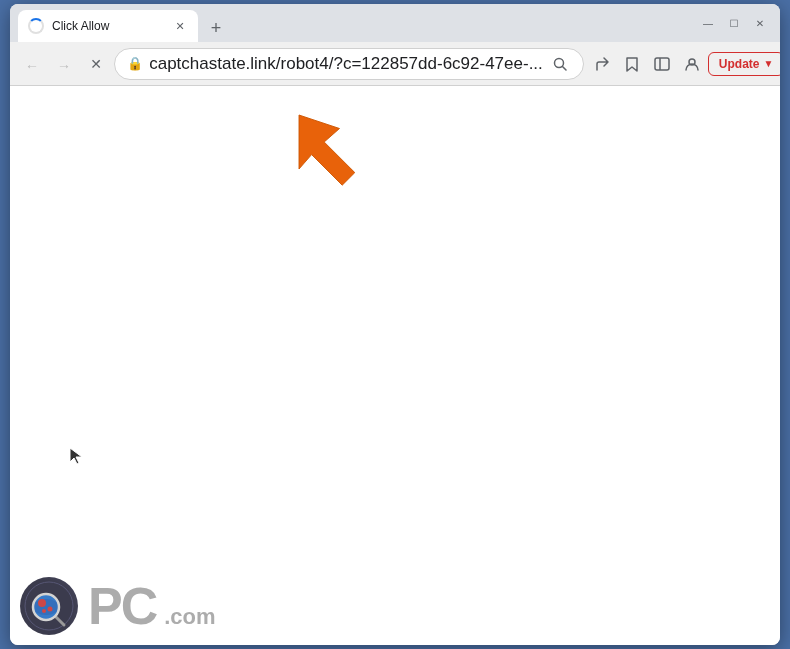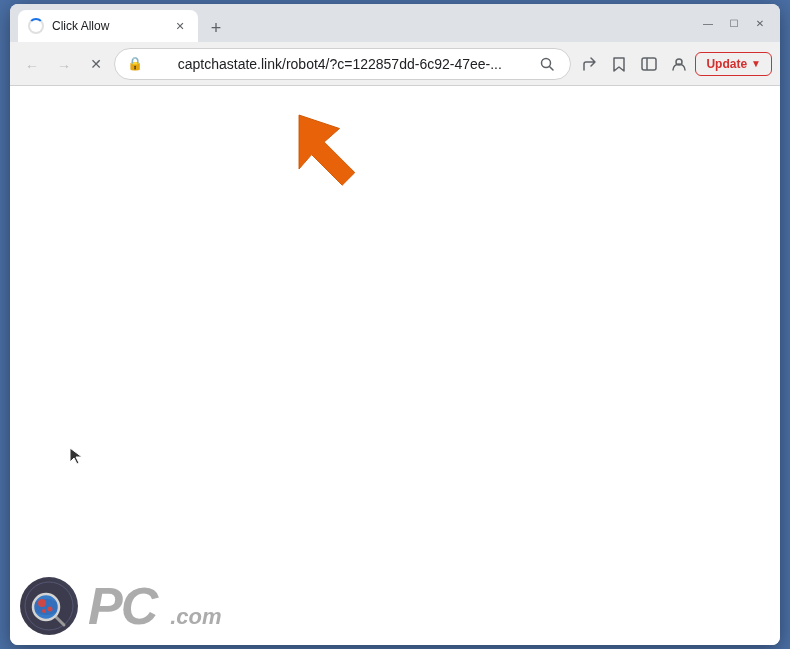--- a/index.html
+++ b/index.html
@@ -141,21 +141,21 @@
       padding: 0 12px;
       gap: 6px;
       border: 1px solid #d0d0d0;
     }
     .lock-icon {
       color: #5f6368;
       font-size: 13px;
       flex-shrink: 0;
     }
     .url-text {
-      font-size: 14px;
+      font-size: 17px;
       color: #202124;
       flex: 1;
       overflow: hidden;
       white-space: nowrap;
       text-overflow: ellipsis;
       text-align: center;
     }
     .search-icon-btn {
       width: 22px;
       height: 22px;
@@ -340,19 +340,19 @@
           <circle cx="18" cy="22" r="4" fill="#c62828"></circle>
           <circle cx="26" cy="28" r="2.5" fill="#c62828"></circle>
           <circle cx="20" cy="30" r="2" fill="#c62828"></circle>
 
           <line x1="32" y1="36" x2="40" y2="44" stroke="#888" stroke-width="3" stroke-linecap="round"></line>
 
           <circle cx="22" cy="26" r="13" fill="none" stroke="#cccccc" stroke-width="2.5"></circle>
         </svg>
       </div>
 
-      <div style="display:flex;align-items:baseline;gap:14px;font-style:italic;">
+      <div style="display:flex;align-items:baseline;gap:8px;">
         <span style="font-size:52px;font-weight:900;color:#9e9e9e;font-family:'Arial Black',Arial,sans-serif;letter-spacing:-2px;line-height:1;">PC</span>
         <span style="font-size:22px;font-weight:700;color:#9e9e9e;font-family:'Arial Black',Arial,sans-serif;line-height:1;">.com</span>
       </div>
     </div>
   </div>
 </div>
 
 </body></html>

